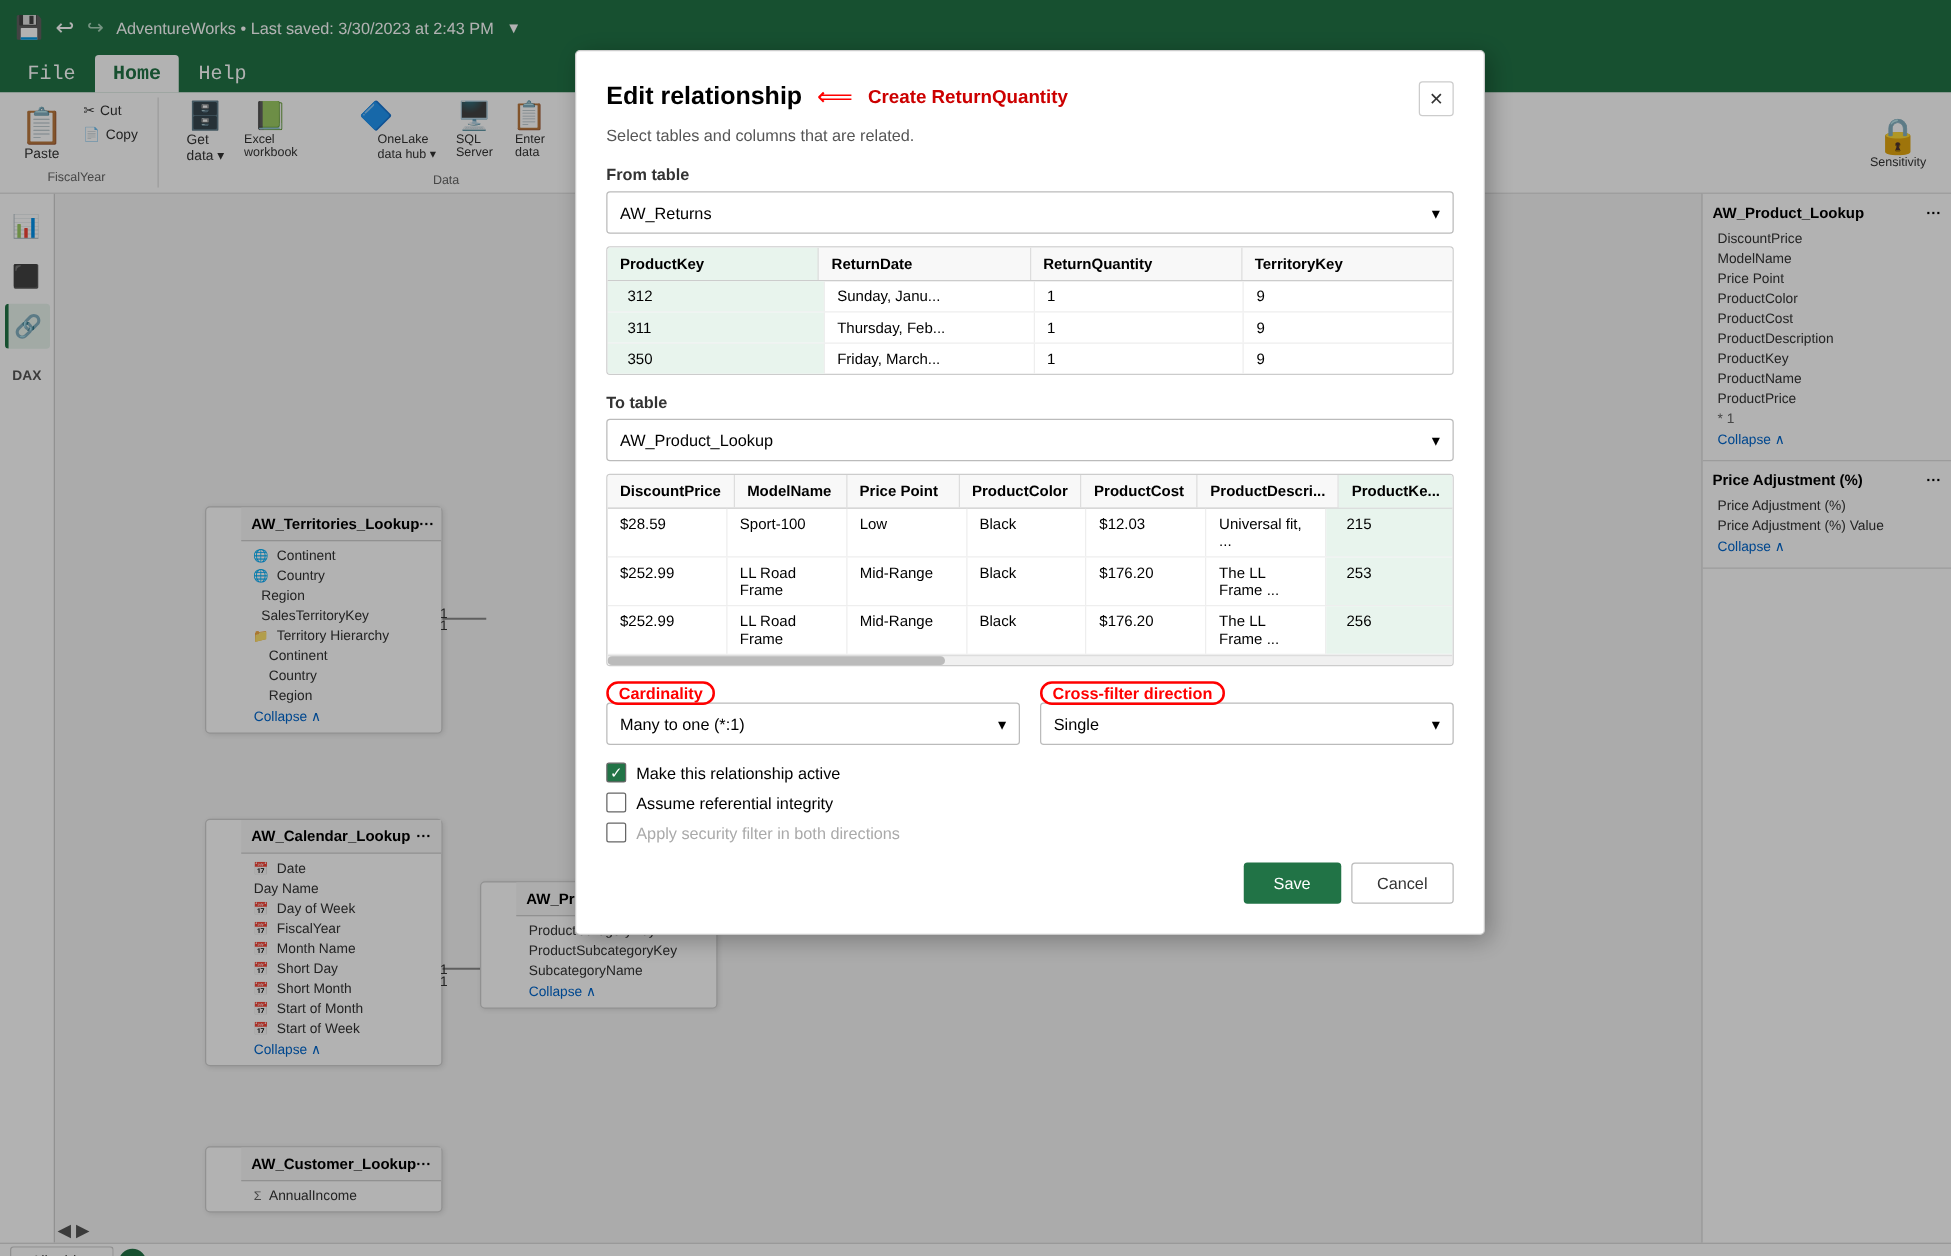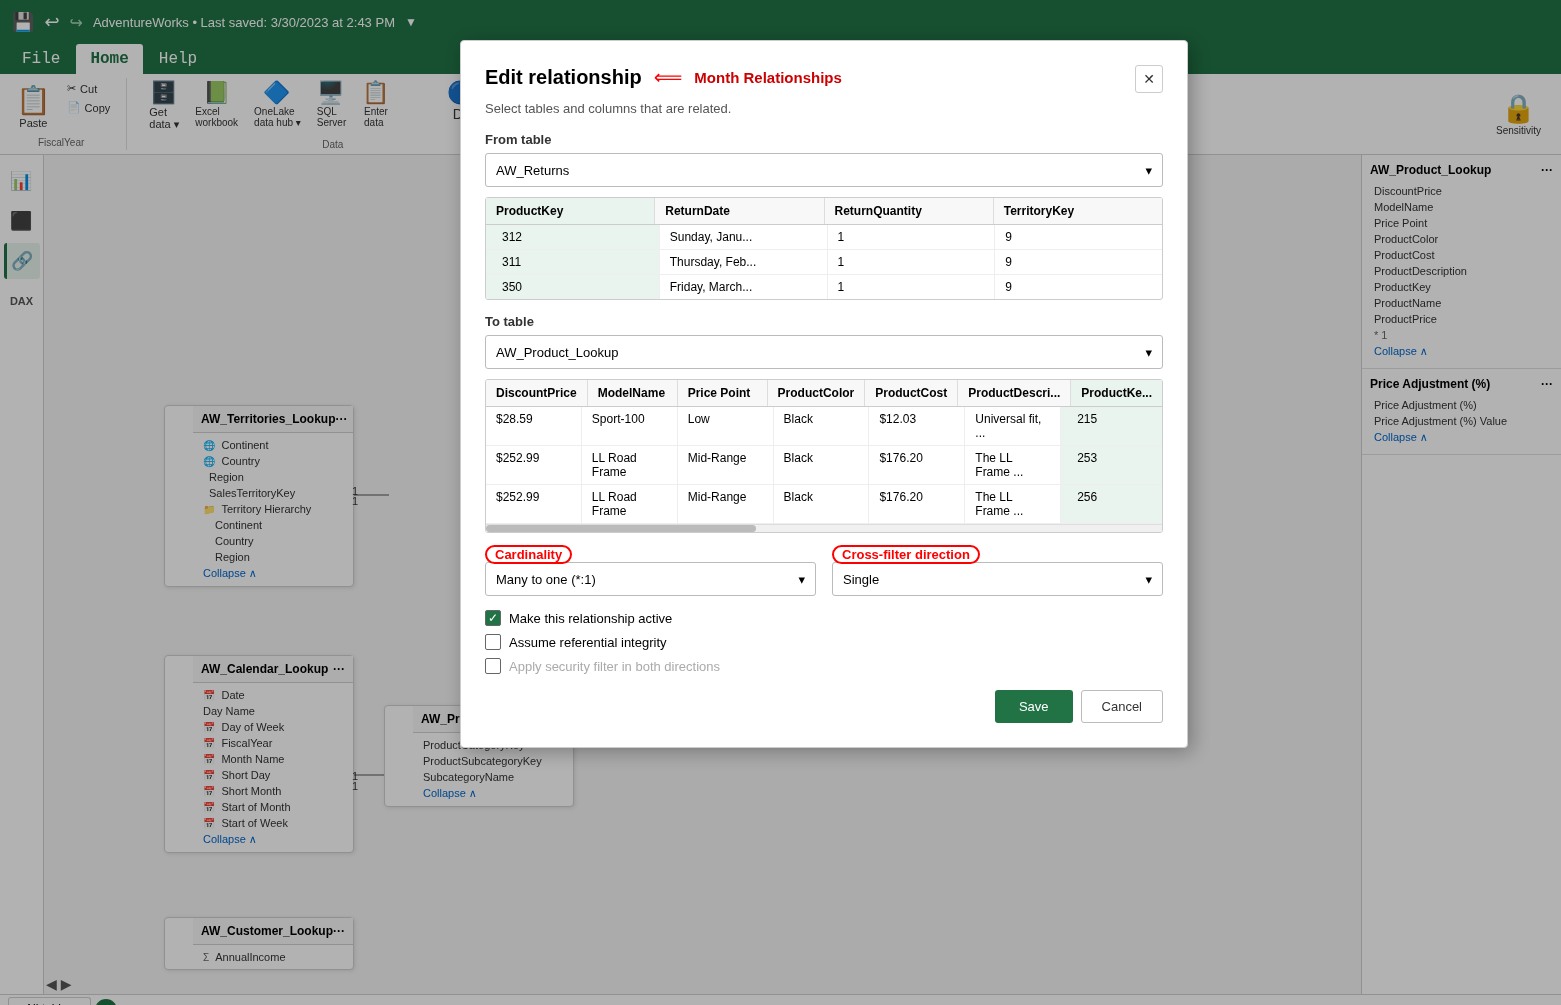--- a/index.html
+++ b/index.html
@@ -521,21 +521,21 @@
         <div class="ribbon-btn">
           <div class="ribbon-btn-icon">🗄️</div>
           <span>Get<br>data ▾</span>
         </div>
         <div class="ribbon-btn">
           <div class="ribbon-btn-icon" style="color:#217346;">📗</div>
           <span style="font-size:10px;">Excel<br>workbook</span>
         </div>
         <div class="ribbon-btn">
           <div class="ribbon-btn-icon">🔷</div>
-          <span style="font-size:10px;">OneLake<br>data hub ▾</span>
+          <span style="font-size:10px;margin-left:48px;">OneLake<br>data hub ▾</span>
         </div>
         <div class="ribbon-btn">
           <div class="ribbon-btn-icon">🖥️</div>
           <span style="font-size:10px;">SQL<br>Server</span>
         </div>
         <div class="ribbon-btn">
           <div class="ribbon-btn-icon">📋</div>
           <span style="font-size:10px;">Enter<br>data</span>
         </div>
         <div class="ribbon-btn">
@@ -736,21 +736,21 @@
   <div class="bottom-add-btn">+</div>
 </div>
 
 <div class="overlay-backdrop"></div>
 
 <div class="dialog">
   <div class="dialog-header">
     <div class="dialog-title-area">
       <span class="dialog-title">Edit relationship</span>
       <span class="dialog-arrow">⟸</span>
-      <span class="dialog-create-link">Month Relationships</span>
+      <span class="dialog-create-link">Create ReturnQuantity</span>
     </div>
     <div class="dialog-close">✕</div>
   </div>
   <div class="dialog-subtitle">Select tables and columns that are related.</div>
 
   <div class="section-label">From table</div>
   <div class="table-dropdown">
     <span>AW_Returns</span>
     <span>▾</span>
   </div>

